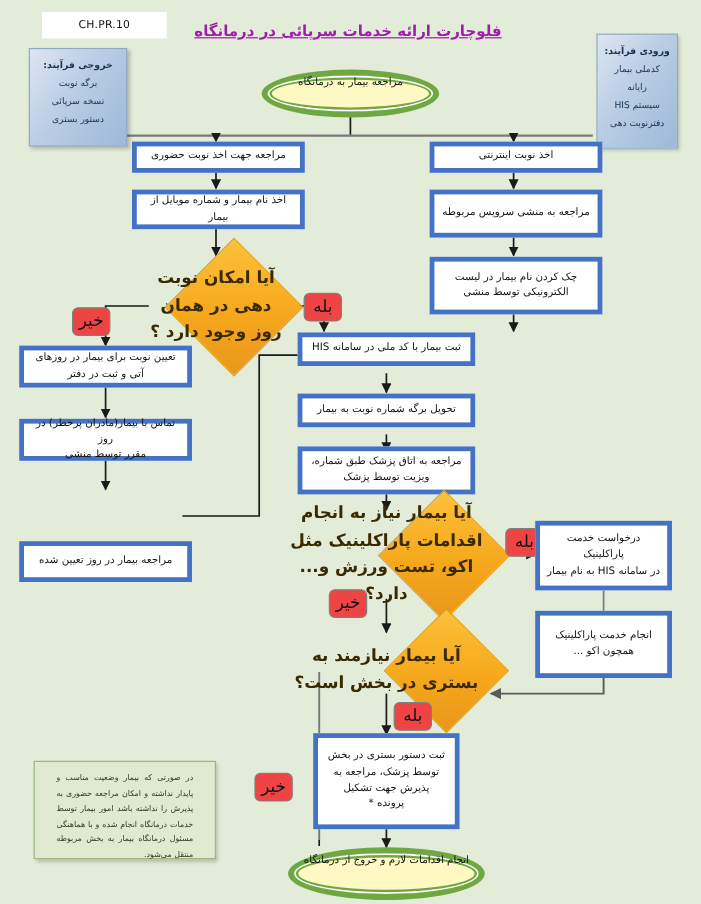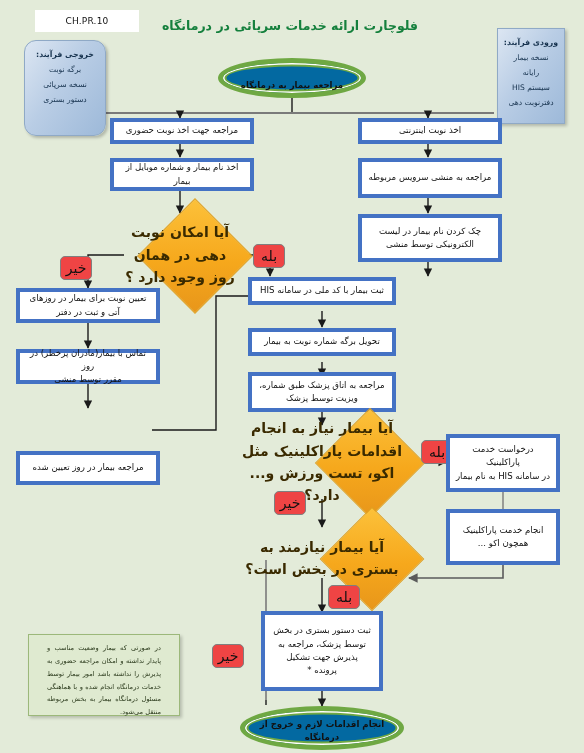--- a/index.html
+++ b/index.html
@@ -24,26 +24,26 @@
     font-size:8.6px;
     line-height:1.55;
     color:#111;
     padding:2px 4px;
   }
   .proc span{display:block;}
 
   
   .term{
     border-radius:50%;
-    background:#0369a1;
+    background:#fef9c3;
     border:5px solid #6fa843;
     box-shadow:0 0 0 2px #ffffff inset;
-    display:flex;align-items:flex-end;justify-content:center;
-    text-align:center;
-    font-size:8.6px;font-weight:bold;color:#111;
+    display:flex;align-items:flex-start;justify-content:center;
+    text-align:center;
+    font-size:8.6px;font-weight:normal;color:#111;
     line-height:1.6;
   }
   .term.double{box-shadow:0 0 0 1.5px #ffffff inset, 0 0 0 3.5px #6fa843 inset;}
 
   
   .dec-wrap{position:absolute;}
   .dec-shape{
     position:absolute;inset:0;
     background:linear-gradient(135deg,#fcc13a 0%,#f6a81c 55%,#e8961a 100%);
     transform:rotate(45deg);
@@ -89,23 +89,24 @@
     position:absolute;
     background:#ffffff;
     font-size:9px;color:#111;
     display:flex;align-items:center;justify-content:center;
     letter-spacing:.2px;
   }
 
   
   .title{
     position:absolute;
-    font-size:12.5px;font-weight:bold;color:#15803d;
+    font-size:12.5px;font-weight:bold;color:#a21caf;
     text-align:center;
     width:330px;
+    text-decoration:underline;
   }
 
   
   .note{
     position:absolute;
     background:#dfead0;
     border:1px solid #9cb87a;
     box-shadow:2px 2px 3px rgba(0,0,0,.2);
     font-size:6.6px;color:#2b3a1c;
     line-height:1.95;
@@ -169,30 +170,30 @@
       <path d="M266,700 L266,705"></path>
 
       <path d="M322,690 L322,706" marker-end="url(#ah)"></path>
     </g>
   </svg>
 
   <div class="codetag" style="left:35px;top:10px;width:104px;height:22px;">CH.PR.10</div>
 
   <div class="title" style="left:125px;top:18px;">فلوچارت ارائه خدمات سرپائی در درمانگاه</div>
 
-  <div class="side" style="left:24px;top:40px;width:82px;height:96px;border-radius:12px;">
+  <div class="side" style="left:24px;top:40px;width:82px;height:82px;">
     <span class="hd">خروجی فرآیند:</span>
     <span>برگه نوبت</span>
     <span>نسخه سرپائی</span>
     <span>دستور بستری</span>
   </div>
 
   <div class="side" style="left:497px;top:28px;width:68px;height:96px;">
     <span class="hd">ورودی فرآیند:</span>
-    <span>نسخه بیمار</span>
+    <span>کدملی بیمار</span>
     <span>رایانه</span>
     <span>سیستم HIS</span>
     <span>دفترنوبت دهی</span>
   </div>
 
   <div class="node term double" style="left:218px;top:58px;width:148px;height:40px;">
     <span>مراجعه بیمار به درمانگاه</span>
   </div>
 
   <div class="node proc" style="left:110px;top:118px;width:144px;height:26px;">

